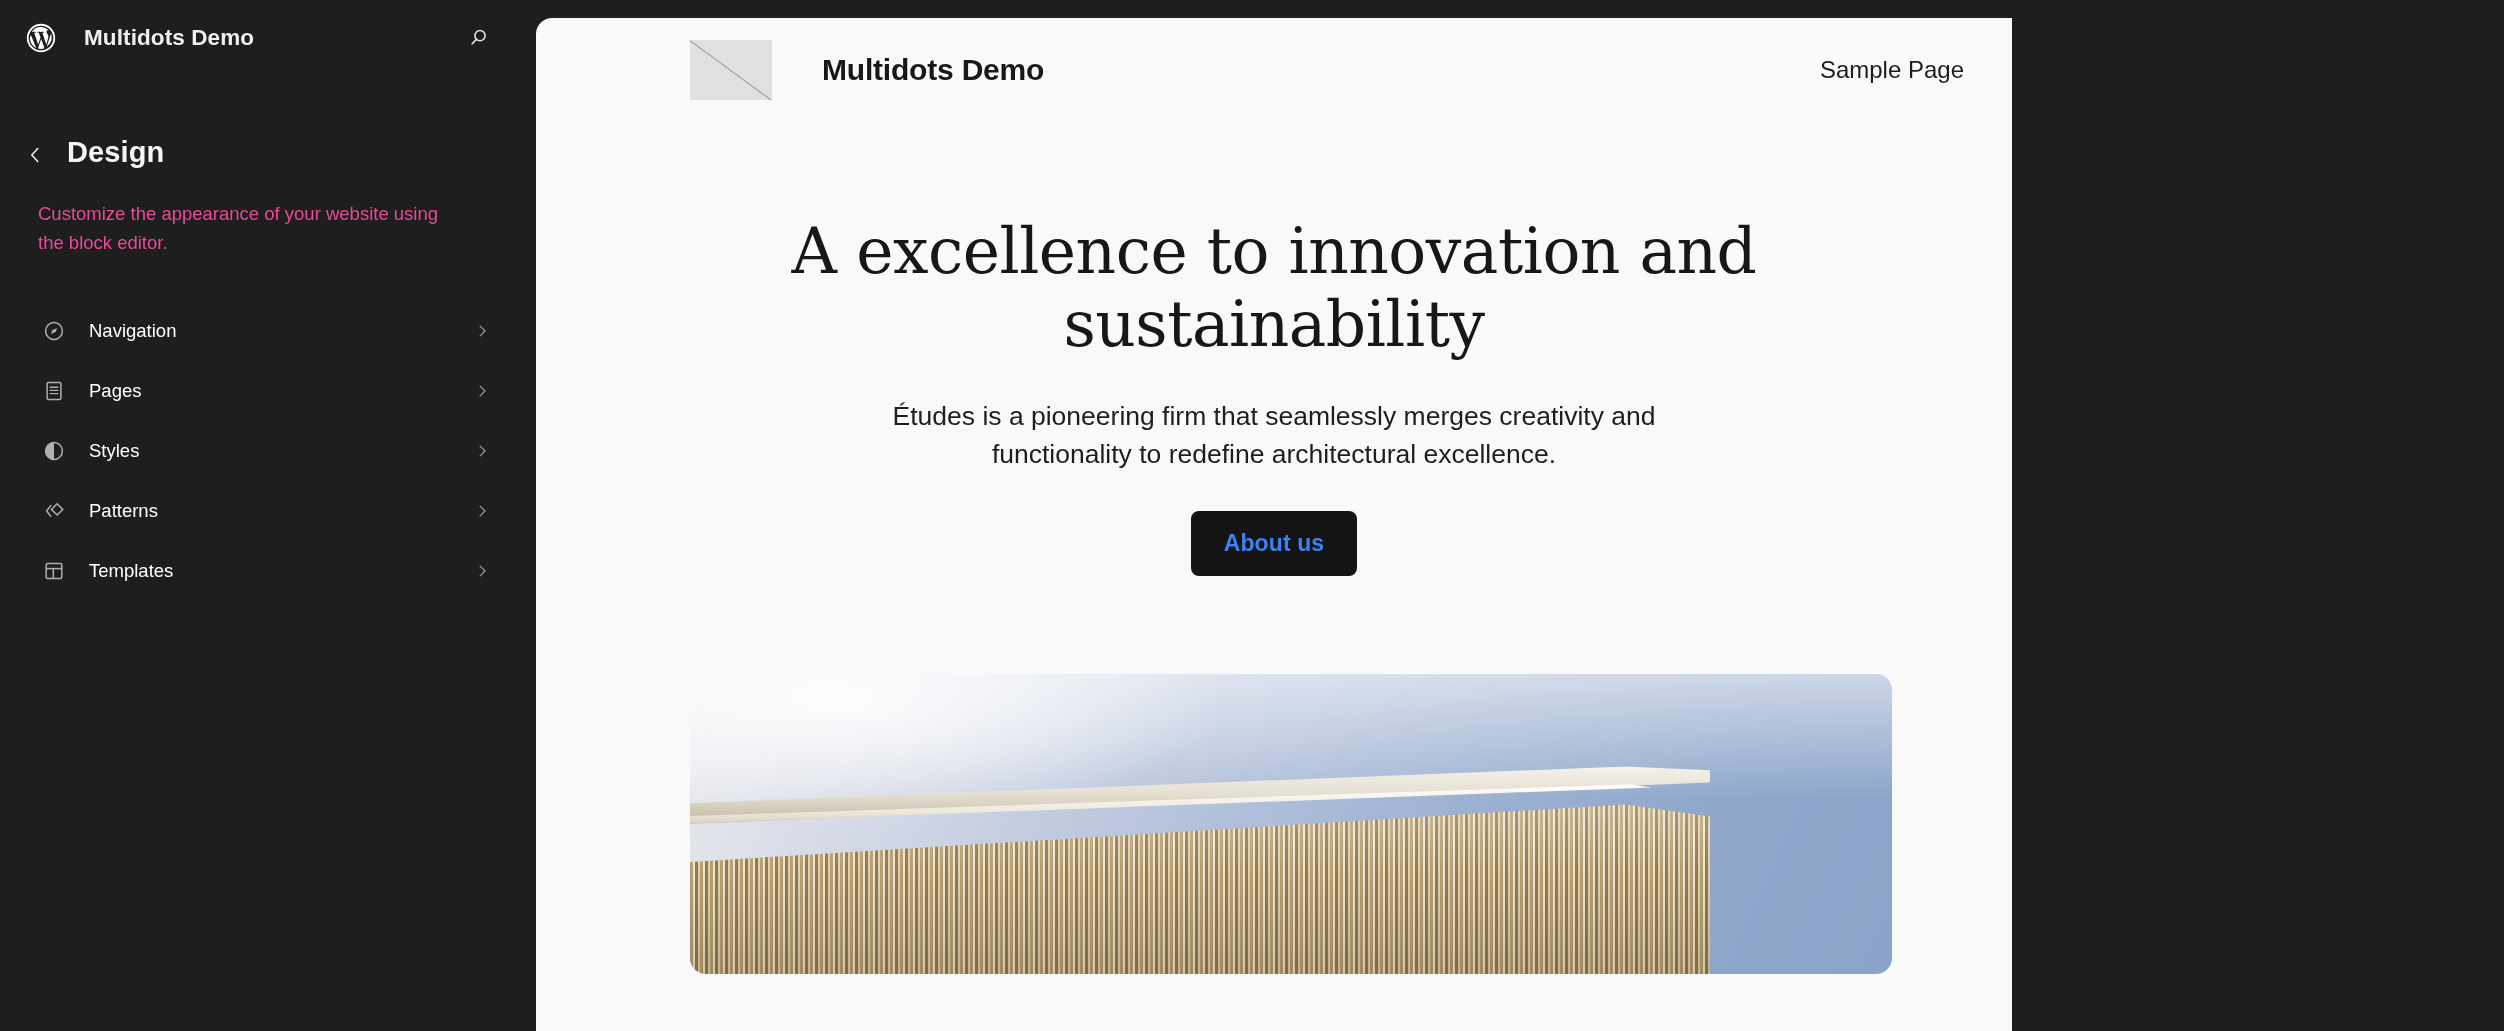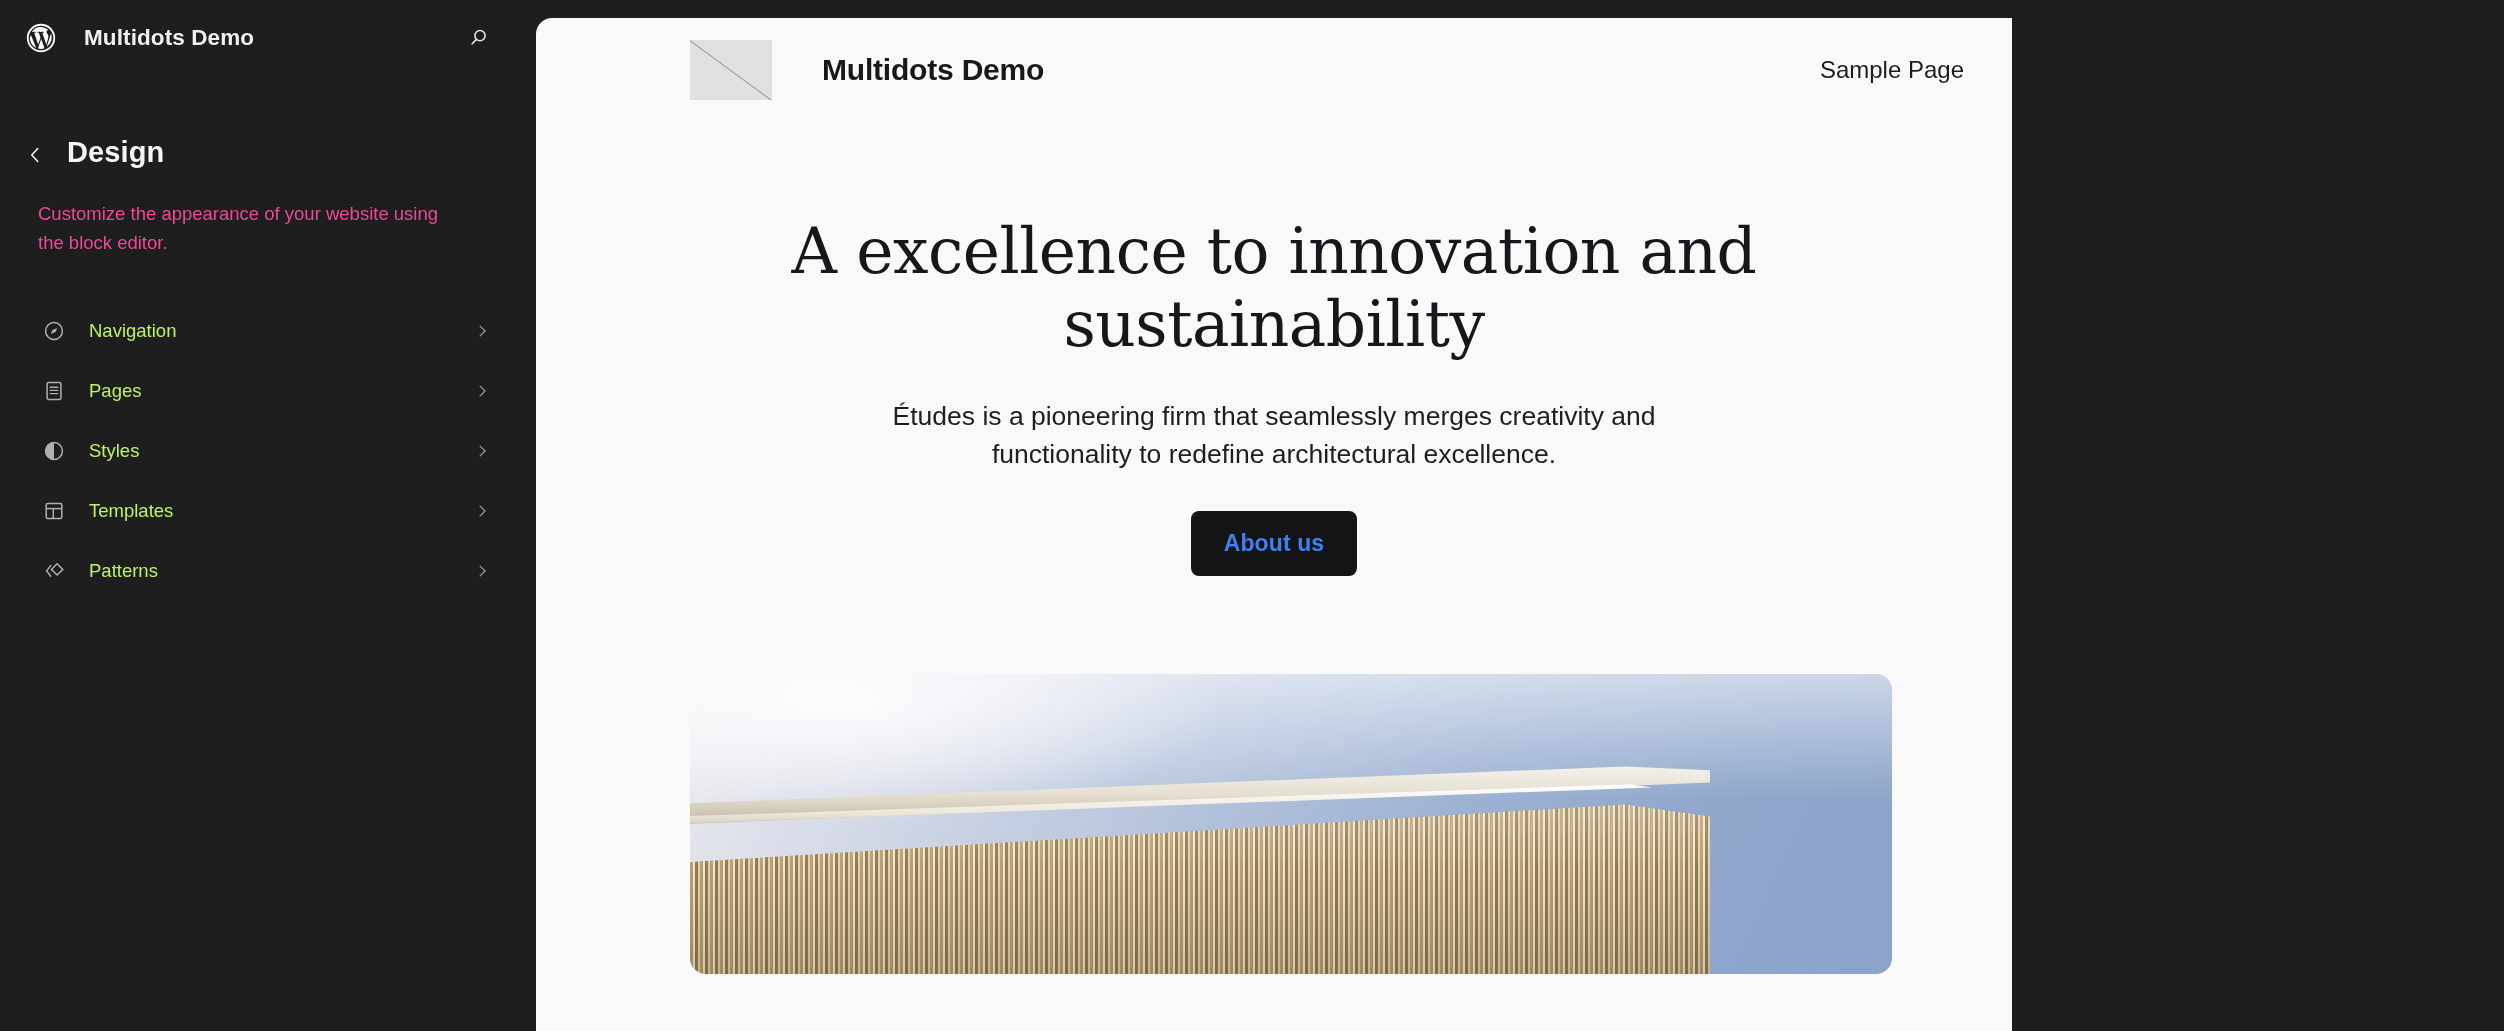--- a/index.html
+++ b/index.html
@@ -124,21 +124,21 @@
     flex: 0 0 26px;
     display: flex;
     align-items: center;
     justify-content: center;
   }
   .menu-icon svg { display: block; }
 
   .menu-label {
     margin-left: 22px;
     font-size: 18.5px;
-    color: #bef264;
+    color: #ffffff;
     font-weight: 400;
     flex: 1 1 auto;
     white-space: nowrap;
   }
 
   .menu-chevron {
     width: 20px;
     height: 20px;
     flex: 0 0 20px;
     display: flex;
@@ -405,41 +405,41 @@
         <span class="menu-chevron">
           <svg width="18" height="18" viewBox="0 0 24 24" fill="none" aria-hidden="true">
             <path d="M9.5 5.5L16 12L9.5 18.5" stroke="#b0b0b0" stroke-width="1.7" stroke-linecap="round" stroke-linejoin="round"></path>
           </svg>
         </span>
       </div>
 
       <div class="menu-item">
         <span class="menu-icon">
           <svg width="24" height="24" viewBox="0 0 24 24" fill="none" aria-hidden="true">
+            <rect x="11.1" y="6.4" width="8.0" height="8.0" transform="rotate(45 15.1 10.4)" stroke="#b0b0b0" stroke-width="1.5"></rect>
+            <path d="M8.7 6.6L4.6 11.9L8.7 17.2" stroke="#b0b0b0" stroke-width="1.5" stroke-linecap="round" stroke-linejoin="round"></path>
+          </svg>
+        </span>
+        <span class="menu-label">Patterns</span>
+        <span class="menu-chevron">
+          <svg width="18" height="18" viewBox="0 0 24 24" fill="none" aria-hidden="true">
+            <path d="M9.5 5.5L16 12L9.5 18.5" stroke="#b0b0b0" stroke-width="1.7" stroke-linecap="round" stroke-linejoin="round"></path>
+          </svg>
+        </span>
+      </div>
+
+      <div class="menu-item">
+        <span class="menu-icon">
+          <svg width="24" height="24" viewBox="0 0 24 24" fill="none" aria-hidden="true">
             <rect x="4.2" y="4.6" width="15.6" height="14.8" rx="1.5" stroke="#b0b0b0" stroke-width="1.5"></rect>
             <line x1="4.2" y1="9.6" x2="19.8" y2="9.6" stroke="#b0b0b0" stroke-width="1.5"></line>
             <line x1="11.3" y1="9.6" x2="11.3" y2="19.4" stroke="#b0b0b0" stroke-width="1.5"></line>
           </svg>
         </span>
         <span class="menu-label">Templates</span>
-        <span class="menu-chevron">
-          <svg width="18" height="18" viewBox="0 0 24 24" fill="none" aria-hidden="true">
-            <path d="M9.5 5.5L16 12L9.5 18.5" stroke="#b0b0b0" stroke-width="1.7" stroke-linecap="round" stroke-linejoin="round"></path>
-          </svg>
-        </span>
-      </div>
-
-      <div class="menu-item">
-        <span class="menu-icon">
-          <svg width="24" height="24" viewBox="0 0 24 24" fill="none" aria-hidden="true">
-            <rect x="11.1" y="6.4" width="8.0" height="8.0" transform="rotate(45 15.1 10.4)" stroke="#b0b0b0" stroke-width="1.5"></rect>
-            <path d="M8.7 6.6L4.6 11.9L8.7 17.2" stroke="#b0b0b0" stroke-width="1.5" stroke-linecap="round" stroke-linejoin="round"></path>
-          </svg>
-        </span>
-        <span class="menu-label">Patterns</span>
         <span class="menu-chevron">
           <svg width="18" height="18" viewBox="0 0 24 24" fill="none" aria-hidden="true">
             <path d="M9.5 5.5L16 12L9.5 18.5" stroke="#b0b0b0" stroke-width="1.7" stroke-linecap="round" stroke-linejoin="round"></path>
           </svg>
         </span>
       </div>
 
     </nav>
   </aside>
 

